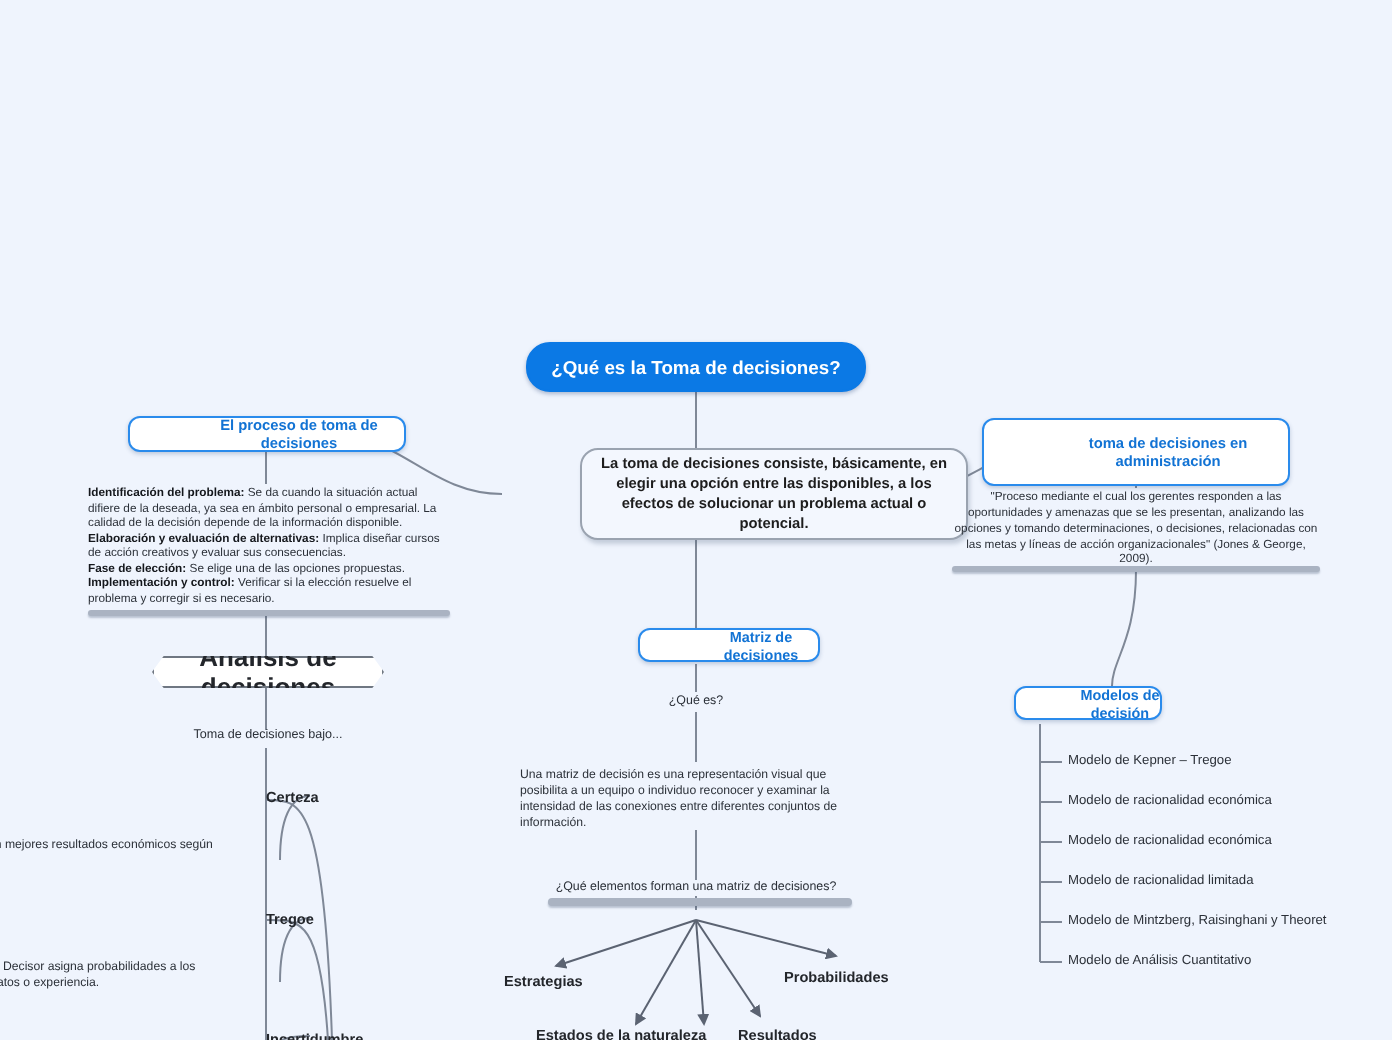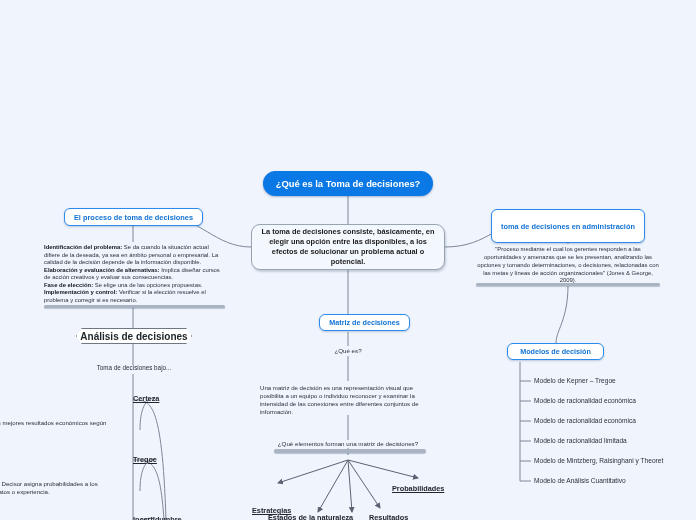--- a/index.html
+++ b/index.html
@@ -30,33 +30,35 @@
   
   .pill-outline{
     background:#ffffff;
     color:#1273d4;
     border:1.6px solid #2a8bec;
     border-radius:6px;
     font-weight:bold;
     text-align:center;
     display:flex;align-items:center;justify-content:center;
     box-shadow:0 1px 2px rgba(40,70,120,.25);
+    padding-left:32px;
   }
 
   
   .box-round{
     background:#f3f7fe;
     border:1px solid #9aa3b0;
     border-radius:9px;
     color:#1d1d1d;
     text-align:center;
     font-weight:bold;
     display:flex;align-items:center;justify-content:center;
     padding:22px 8px;
     box-shadow:1px 2px 2px rgba(70,90,120,.25);
+    margin-left:39px;
   }
 
   
   .hex{
     background:#ffffff;
     border:1px solid #6f7782;
     color:#23262b;
     font-weight:bold;
     text-align:center;
     display:flex;align-items:center;justify-content:center;
@@ -71,21 +73,20 @@
   }
   .plain-center{text-align:center;}
 
   .lead{font-weight:bold;color:#14171c;}
 
   .leaf{
     color:#23262b;
     font-size:7.3px;
     font-weight:bold;
     white-space:nowrap;
-    text-decoration:underline;
   }
   .leaf-light{
     color:#2b3038;
     font-size:6.6px;
     white-space:nowrap;
   }
 
   .bar-underline{
     position:absolute;
     background:#aab3c2;
@@ -168,54 +169,54 @@
     </div>
     <div>
       <span class="lead">Fase de elección:</span><span> Se elige una de las opciones propuestas.</span>
     </div>
     <div>
       <span class="lead">Implementación y control:</span><span> Verificar si la elección resuelve el problema y corregir si es necesario.</span>
     </div>
   </div>
   <div class="bar-underline" style="left:44px;top:305px;width:181px;height:3px;"></div>
 
-  <div class="node hex" style="left:76px;top:328px;width:116px;height:16px;font-size:10px;">Análisis de decisiones</div>
+  <div class="node hex" style="left:76px;top:328px;width:116px;height:16px;font-size:13px;">Análisis de decisiones</div>
 
   <div class="node plain-center" style="left:78px;top:364px;width:112px;font-size:6.3px;color:#2b3038;">Toma de decisiones bajo...</div>
 
   <div class="node leaf" style="left:133px;top:394px;">Certeza</div>
   <div class="node leaf" style="left:133px;top:455px;">Tregoe</div>
   <div class="node leaf" style="left:133px;top:515px;">Incertidumbre</div>
 
   <div class="node plain-text" style="left:-88px;top:419px;width:196px;font-size:6.1px;"> sobre el futuro. Elegir acción con mejores resultados económicos según criterio establecido. No es</div>
 
   <div class="node plain-text" style="left:-92px;top:480px;width:200px;font-size:6.1px;"> cercana a la realidad empresarial. Decisor asigna probabilidades a los posibles resultados basados en datos o experiencia.</div>
 
   <div class="node pill-outline" style="left:491px;top:209px;width:154px;height:34px;font-size:7.4px;">toma de decisiones en administración</div>
 
   <div class="node plain-center" style="left:476px;top:246px;width:184px;font-size:5.9px;line-height:1.33;color:#2b3038;">"Proceso mediante el cual los gerentes responden a las oportunidades y amenazas que se les presentan, analizando las opciones y tomando determinaciones, o decisiones, relacionadas con las metas y líneas de acción organizacionales" (Jones &amp; George, 2009).</div>
   <div class="bar-underline" style="left:476px;top:283px;width:184px;height:3px;"></div>
 
-  <div class="node pill-outline" style="left:507px;top:343px;width:97px;height:17px;font-size:7.2px;">Modelos de decisión</div>
+  <div class="node pill-outline" style="left:507px;top:343px;width:74px;height:17px;font-size:7.2px;">Modelos de decisión</div>
 
   <div class="node leaf-light" style="left:534px;top:377px;">Modelo de Kepner – Tregoe</div>
   <div class="node leaf-light" style="left:534px;top:397px;">Modelo de racionalidad económica</div>
   <div class="node leaf-light" style="left:534px;top:417px;">Modelo de racionalidad económica</div>
   <div class="node leaf-light" style="left:534px;top:437px;">Modelo de racionalidad limitada</div>
   <div class="node leaf-light" style="left:534px;top:457px;">Modelo de Mintzberg, Raisinghani y Theoret</div>
   <div class="node leaf-light" style="left:534px;top:477px;">Modelo de Análisis Cuantitativo</div>
 
   <div class="node pill-outline" style="left:319px;top:314px;width:91px;height:17px;font-size:7.2px;">Matriz de decisiones</div>
 
   <div class="node plain-center" style="left:318px;top:347px;width:60px;font-size:6.2px;color:#2b3038;">¿Qué es?</div>
 
   <div class="node plain-text" style="left:260px;top:384px;width:176px;font-size:6.1px;line-height:1.34;">Una matriz de decisión es una representación visual que posibilita a un equipo o individuo reconocer y examinar la intensidad de las conexiones entre diferentes conjuntos de información.</div>
 
   <div class="node plain-center" style="left:258px;top:440px;width:180px;font-size:6.2px;color:#2b3038;">¿Qué elementos forman una matriz de decisiones?</div>
 
   <div class="bar-underline" style="left:274px;top:449px;width:152px;height:4px;"></div>
 
-  <div class="node leaf" style="left:252px;top:486px;margin-top:20px;">Estrategias</div>
+  <div class="node leaf" style="left:252px;top:486px;">Estrategias</div>
   <div class="node leaf" style="left:268px;top:513px;">Estados de la naturaleza</div>
   <div class="node leaf" style="left:369px;top:513px;">Resultados</div>
   <div class="node leaf" style="left:392px;top:484px;">Probabilidades</div>
 
 </div>
 
 </body></html>

